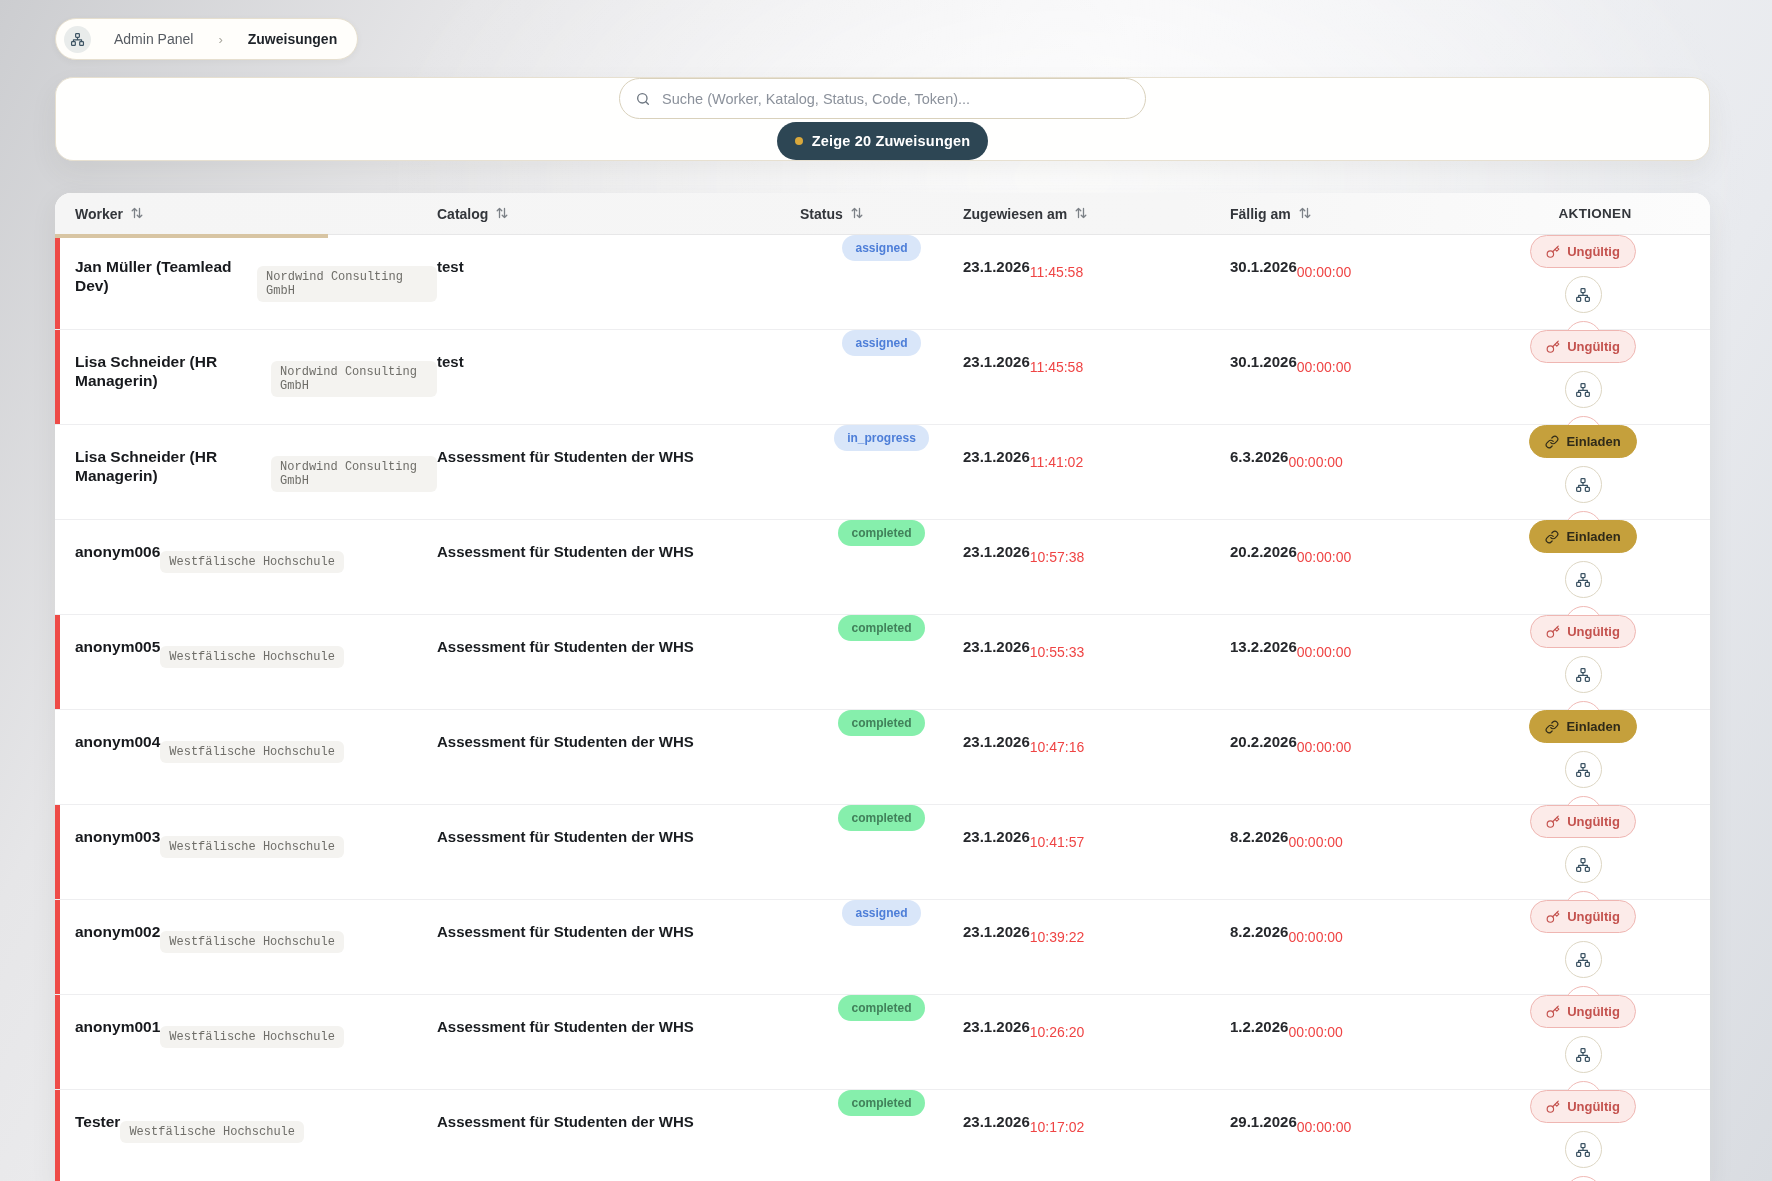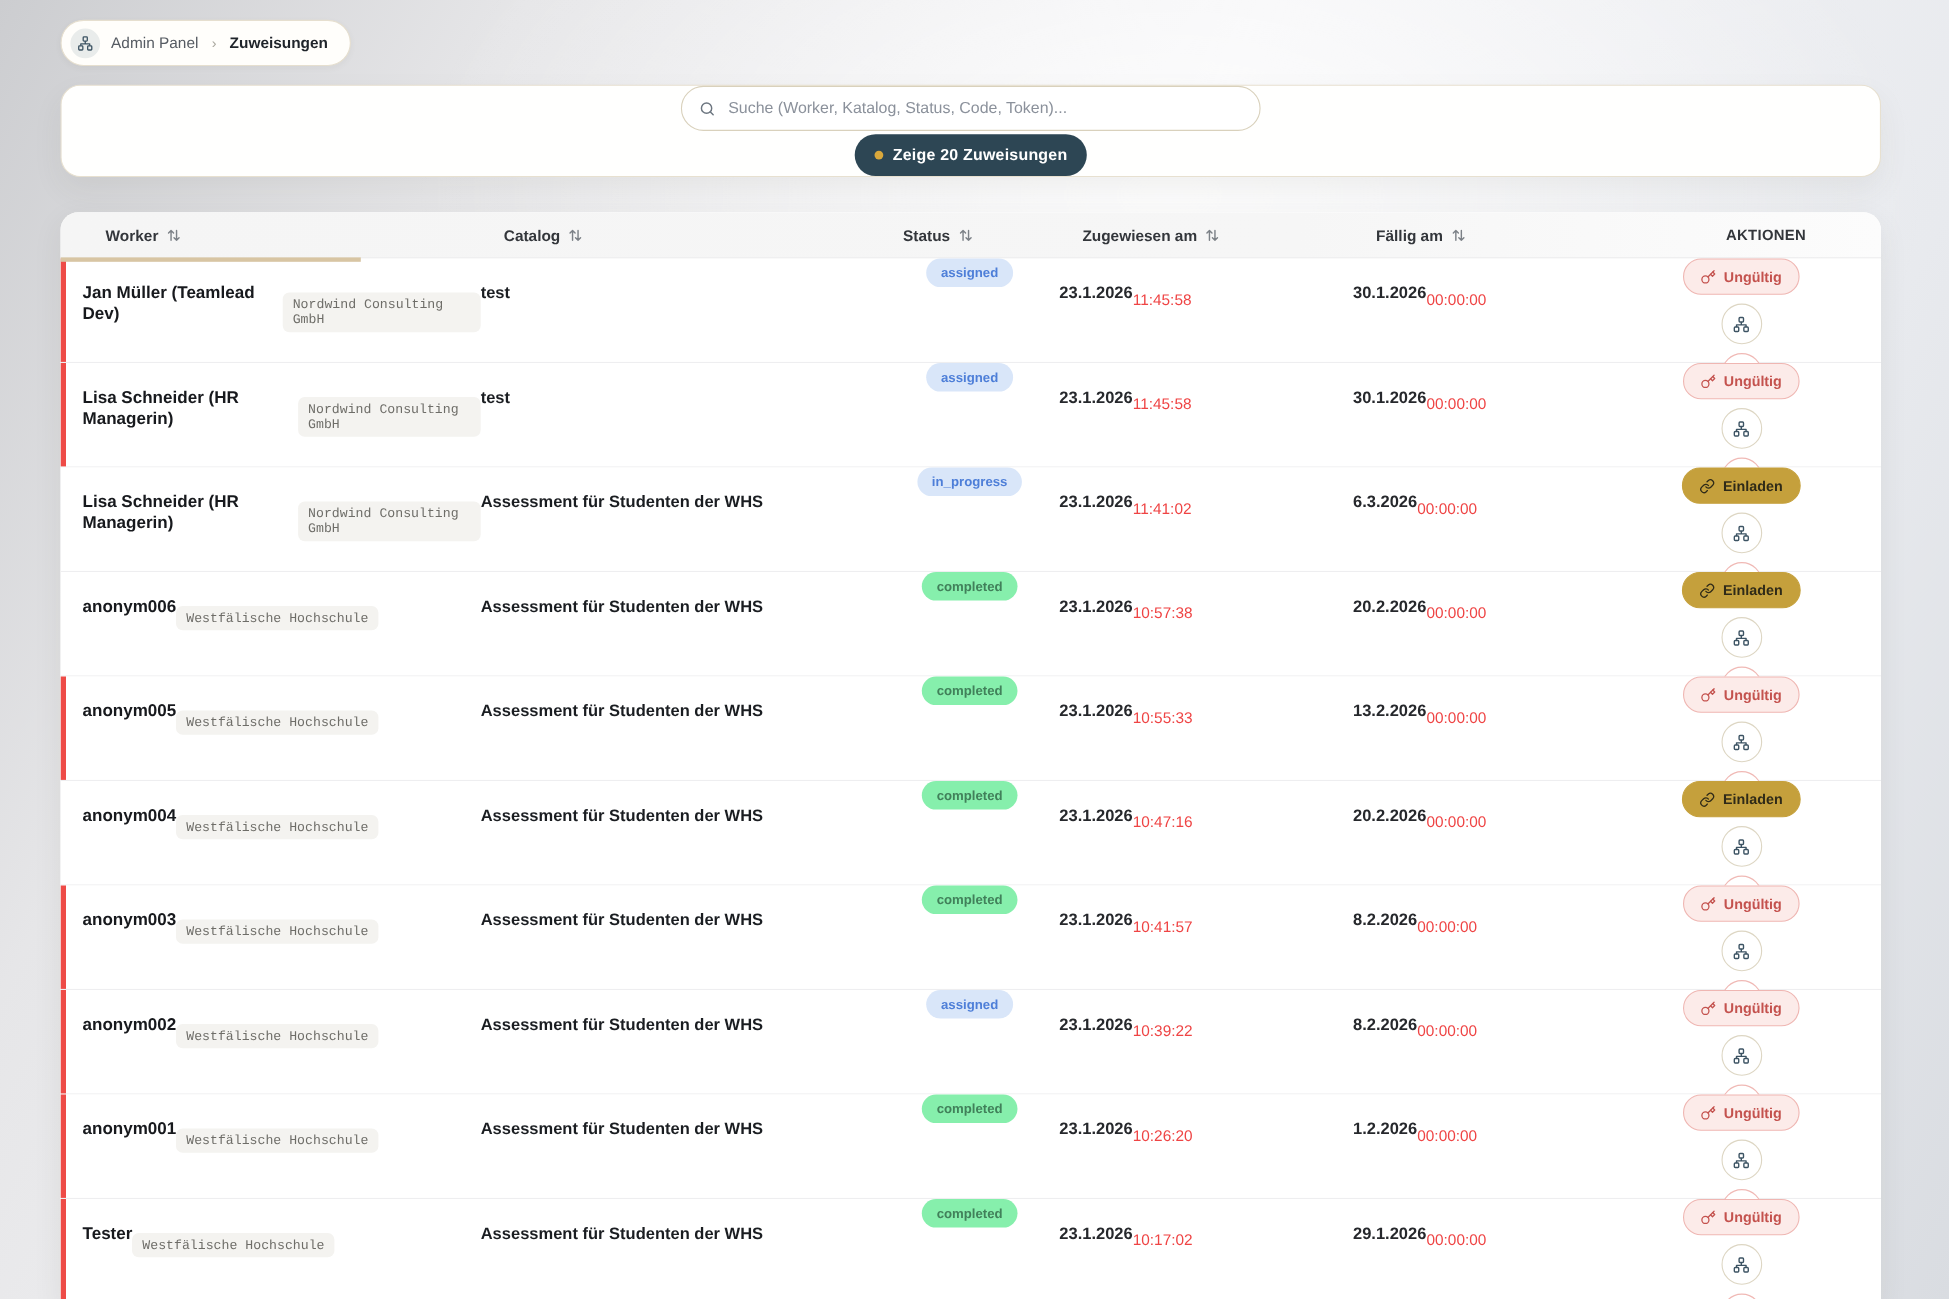--- a/index.html
+++ b/index.html
@@ -7,21 +7,21 @@
   body{
     font-family:"Liberation Sans","DejaVu Sans",sans-serif;
     background:
       radial-gradient(1100px 650px at 60% 15%, rgba(255,255,255,.85), rgba(255,255,255,0) 62%),
       linear-gradient(118deg,#cccdd0 0%,#e6e6e8 20%,#f4f4f6 48%,#e8eaee 78%,#d9dce1 100%);
     color:#23262b;
   }
   .page{position:absolute;left:55px;top:18px;width:1655px;}
 
   
-  .crumb{display:inline-flex;align-items:center;gap:10px;background:#fffefb;border:1px solid #e6dfcf;
+  .crumb{display:inline-flex;align-items:center;gap:23px;background:#fffefb;border:1px solid #e6dfcf;
     border-radius:999px;padding:6px 20px 6px 8px;box-shadow:0 2px 6px rgba(90,80,60,.06);height:28px;}
   .crumb .icon-wrap{width:27px;height:27px;border-radius:50%;background:#e9eceb;display:flex;align-items:center;justify-content:center;color:#3c5363;}
   .crumb .section{font-size:14px;color:#565b62;}
   .crumb .sep{font-size:13px;color:#a9a79e;margin:0 2px;}
   .crumb .current{font-size:14px;font-weight:700;color:#1f242a;}
 
   
   .search-card{margin-top:17px;height:84px;background:#fffffe;border:1px solid #e7e0d0;border-radius:18px;
     box-shadow:0 12px 28px rgba(70,70,60,.07);display:flex;align-items:center;justify-content:space-between;
     padding:0 16px;box-sizing:border-box;flex-direction:column;}
@@ -31,21 +31,21 @@
   .search-box input::placeholder{color:#8b919b;}
   .count-badge{display:flex;align-items:center;gap:9px;background:#2d4654;color:#fff;border-radius:999px;
     height:38px;padding:0 18px;font-size:14.5px;font-weight:700;letter-spacing:.2px;text-align:center;}
   .count-badge .dot{width:8px;height:8px;border-radius:50%;background:#d9a83c;}
 
   
   .table-card{margin-top:32px;background:#fff;border-radius:16px 16px 0 0;box-shadow:0 8px 26px rgba(60,60,55,.08);
     position:relative;overflow:hidden;--cols:382px 363px 163px 267px 250px 230px;}
   .thead{display:grid;grid-template-columns:var(--cols);height:41px;align-items:center;
     background:linear-gradient(90deg,#f5f5f5 0%,#f6f6f6 68%,#fcfcfc 100%);border-bottom:1px solid #e7e7e8;}
-  .th{display:flex;align-items:center;gap:8px;font-size:14px;font-weight:700;color:#33363b;margin-left:21px;}
+  .th{display:flex;align-items:flex-start;gap:8px;font-size:14px;font-weight:700;color:#33363b;}
   .th.first{padding-left:20px;}
   .th.actions{justify-content:center;font-size:13.5px;letter-spacing:.3px;}
   .sort-icon{color:#7c8187;display:inline-flex;}
   .scroll-hint{position:absolute;left:0;top:41px;width:273px;height:4px;background:#d8c5a3;z-index:3;}
 
   
   .row{display:grid;grid-template-columns:var(--cols);height:94px;border-bottom:1px solid #eeeef0;position:relative;background:#fff;}
   .row.flagged::before{content:"";position:absolute;left:0;top:0;width:5px;height:100%;background:#ee4b47;}
   .cell{display:flex;flex-direction:row;align-items:flex-start;padding-top:22px;box-sizing:border-box;}
   .cell.worker{padding-left:20px;}

